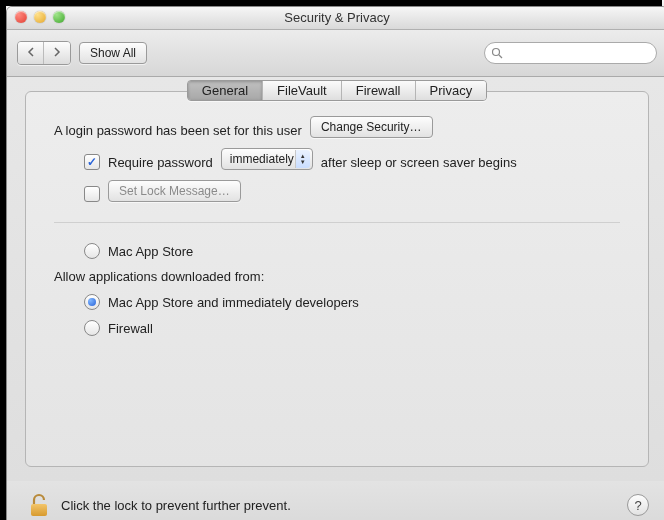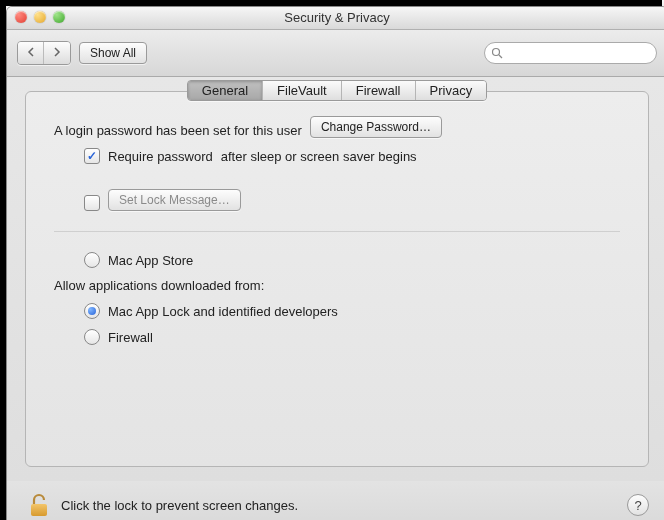--- a/index.html
+++ b/index.html
@@ -85,21 +85,20 @@
     border-radius: 4px;
     background: linear-gradient(#fdfdfd, #e2e2e2);
     font-size: 12px;
     padding: 0 10px;
     color: #222;
     box-shadow: 0 1px 0 rgba(255,255,255,0.6);
     white-space: nowrap;
   }
   .btn.disabled {
     color: #8a8a8a;
-    margin-top: 15px;
   }
   .search {
     margin-left: auto;
     width: 165px;
     height: 20px;
     border: 1px solid #aaa;
     border-radius: 11px;
     background: #fff;
     display: flex;
     align-items: center;
@@ -298,47 +297,51 @@
         <div class="tabrow">
           <div class="tab selected">General</div>
           <div class="tab">FileVault</div>
           <div class="tab">Firewall</div>
           <div class="tab">Privacy</div>
         </div>
       </div>
 
       <div class="row">
         <span>A login password has been set for this user</span>
-        <button class="btn">Change Password…</button>
+        <button class="btn">Change Security…</button>
       </div>
 
       <div class="row indent">
         <span class="checkbox checked"></span>
         <span>Require password</span>
+        <span class="popup">
+          <span>immediately</span>
+          <span class="arrows">▲<br>▼</span>
+        </span>
         <span>after sleep or screen saver begins</span>
       </div>
 
       <div class="row indent">
         <span class="checkbox"></span>
         <button class="btn disabled">Set Lock Message…</button>
       </div>
 
 
       <hr class="sep">
 
       <div class="row indent">
         <span class="radio"></span>
         <span>Mac App Store</span>
       </div>
       <div class="row">
         <span>Allow applications downloaded from:</span>
       </div>
       <div class="row indent">
         <span class="radio selected"></span>
-        <span>Mac App Lock and identified developers</span>
+        <span>Mac App Store and immediately developers</span>
       </div>
       <div class="row indent">
         <span class="radio"></span>
         <span>Firewall</span>
       </div>
 
     </div>
   </div>
 
   <div class="footer">
@@ -347,19 +350,19 @@
         <path d="M9 13 V9 a5 5 0 0 1 10 0" stroke="#b88a3a" stroke-width="2.2" fill="none"></path>
         <rect x="6" y="13" width="16" height="12" rx="2" fill="url(#g)"></rect>
         <defs>
               <linearGradient id="g" x1="0" y1="0" x2="0" y2="1">
                 <stop offset="0" stop-color="#f3c56a"></stop>
                 <stop offset="1" stop-color="#d79a2e"></stop>
               </linearGradient>
             </defs>
       </svg>
     </span>
-    <span>Click the lock to prevent screen changes.</span>
+    <span>Click the lock to prevent further prevent.</span>
     <span class="spacer"></span>
     <span class="help">?</span>
   </div>
 
 </div>
 </div>
 
 </body></html>

